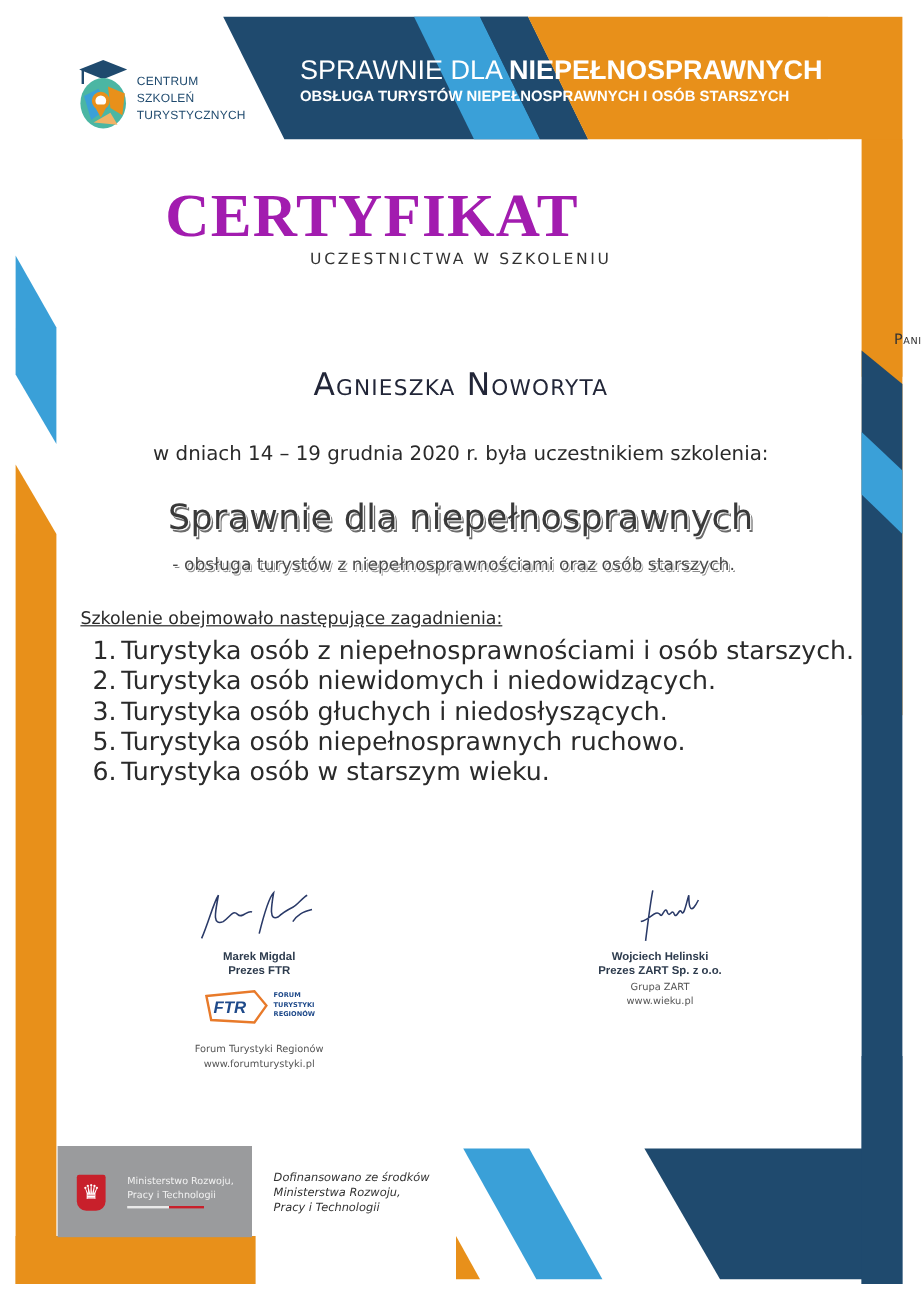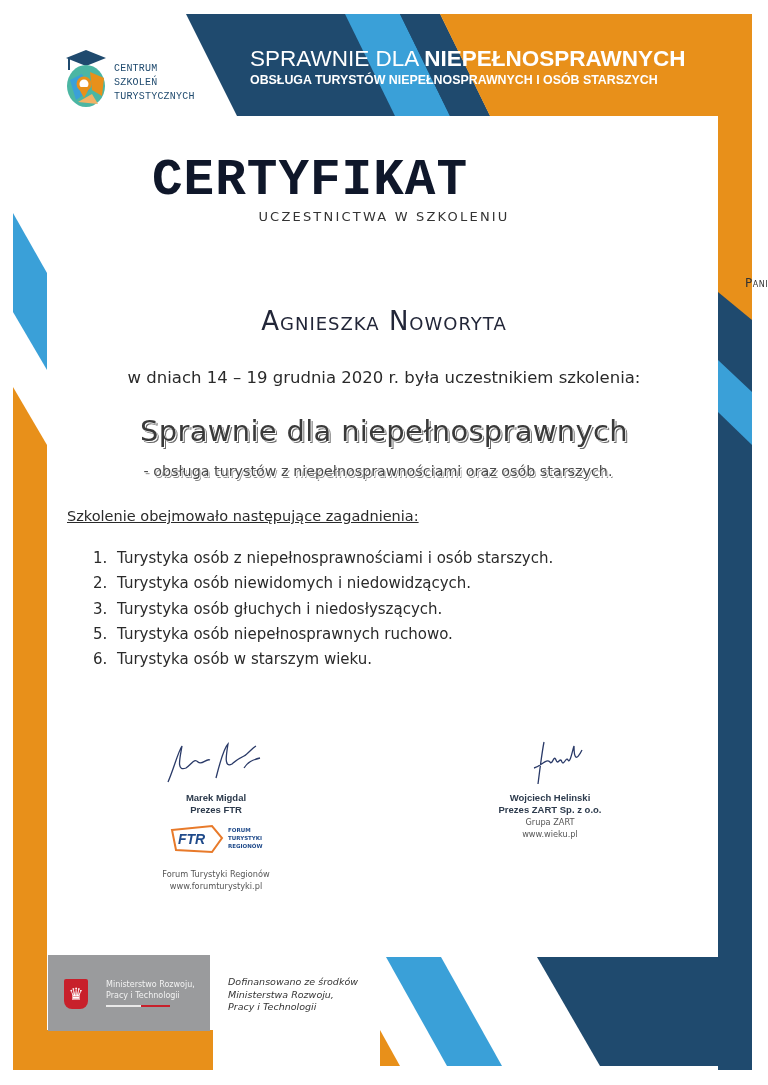--- a/index.html
+++ b/index.html
@@ -3,49 +3,49 @@
 <meta charset="utf-8">
 <style>
   html, body { margin:0; padding:0; }
   body { width:768px; height:1085px; background:#ffffff; position:relative; overflow:hidden;
          font-family:"DejaVu Sans", sans-serif; color:#2b2b2b; }
   .abs { position:absolute; }
   svg.deco { position:absolute; left:0; top:0; }
 
   
   .logo { left:62px; top:46px; width:140px; height:64px; }
-  .logo-text { position:absolute; left:52px; top:16px; font-family:Liberation Mono, monospace;
+  .logo-text { position:absolute; left:52px; top:16px; font-family:Liberation Sans, sans-serif;
                font-size:10px; line-height:14px; color:#1f4a6e; letter-spacing:0.2px; font-stretch:condensed; }
 
   
   .banner-title { left:250px; top:46px; color:#fff; font-family:"Liberation Sans", sans-serif;
                   font-size:22.5px; letter-spacing:0px; white-space:nowrap; }
   .banner-title b { font-weight:bold; }
   .banner-sub { left:250px; top:73px; color:#fff; font-family:"Liberation Sans", sans-serif;
                 font-size:12.4px; font-weight:bold; white-space:nowrap; }
 
   
-  .cert-title { left:0; width:620px; top:152px; text-align:center; font-family:Liberation Mono, monospace;
-                font-weight:bold; font-size:51px; color:#0f172a; letter-spacing:1px; }
+  .cert-title { left:0; width:620px; top:152px; text-align:center; font-family:Liberation Serif, serif;
+                font-weight:bold; font-size:51px; color:#a21caf; letter-spacing:1px; }
   .cert-sub { left:0; width:768px; top:209px; text-align:center; font-family:"DejaVu Sans", sans-serif;
               font-size:13px; color:#333; letter-spacing:2.2px; }
 
   .salutation { left:0; width:768px; top:276px; text-align:right; font-size:12px; color:#333;
                 font-variant:small-caps; letter-spacing:0.5px; }
   .person { left:0; width:768px; top:306px; text-align:center; font-size:26px; color:#222638;
             font-variant:small-caps; letter-spacing:1px; }
   .dates { left:0; width:768px; top:368px; text-align:center; font-size:16.5px; color:#2a2a2a; }
 
   .course { left:0; width:768px; top:414px; text-align:center; font-size:29px; color:#3a3a3a;
             text-shadow: 1px 1px 0 #fff, 2px 2px 0 #6b6b6b; letter-spacing:0.3px; }
   .course-sub { left:0; width:756px; top:463px; text-align:center; font-size:14.3px; color:#4a4a4a;
                 text-shadow: 1px 1px 0 #fff, 1.5px 1.5px 0 #8a8a8a; }
 
   .topics-head { left:67px; top:508px; font-size:14.5px; color:#2a2a2a; text-decoration:underline; }
-  .topics { left:77px; top:530px; margin:16px; padding:0; list-style:none; font-size:15px; color:#2a2a2a; }
+  .topics { left:77px; top:530px; margin:0; padding:0; list-style:none; font-size:21px; color:#2a2a2a; }
   .topics li { height:25.3px; line-height:25.3px; white-space:nowrap; }
   .topics .num { display:inline-block; width:24px; }
 
   
   .sig-block { width:220px; text-align:center; }
   .sig-name { font-family:"Liberation Sans", sans-serif; font-weight:bold; font-size:9.5px; color:#2d3b4d; line-height:12px; }
   .sig-org { font-size:8.2px; color:#555; line-height:12px; }
 
   
   .footer-gray { left:48px; top:955px; width:162px; height:76px; background:#9a9b9d; }

